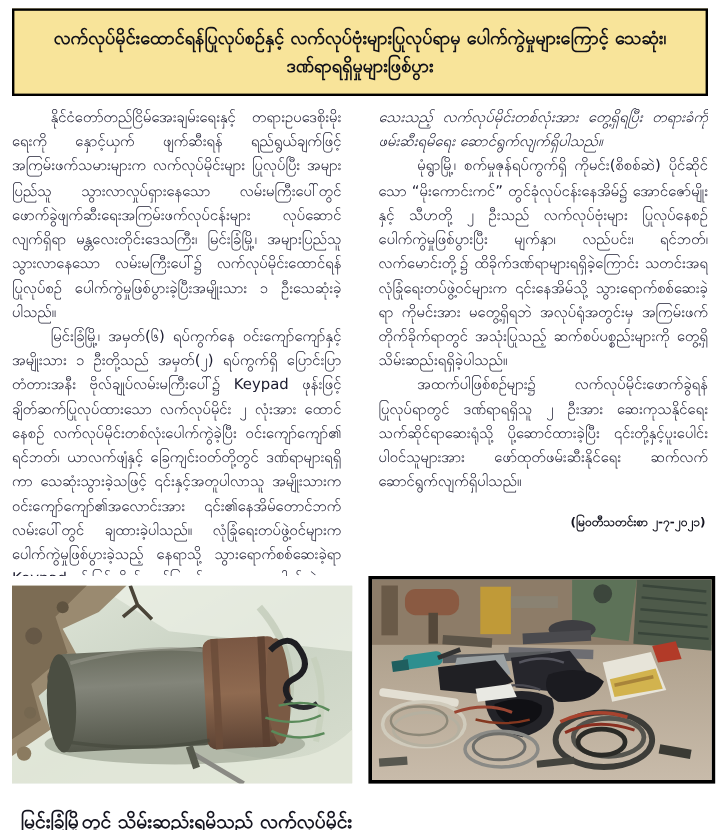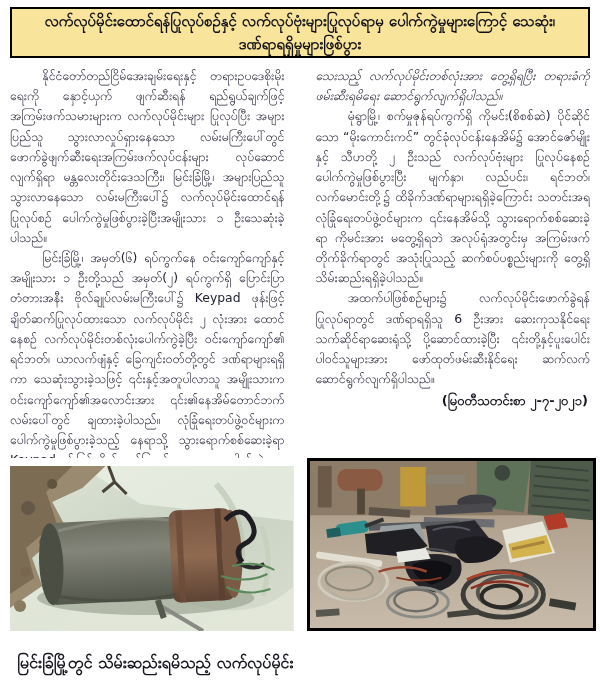--- a/index.html
+++ b/index.html
@@ -8,21 +8,21 @@
     font-family:"DejaVu Sans", sans-serif;
   }
   .page{width:600px;height:692px;position:relative;background:#ffffff;}
 
   
   .banner{
     margin:7px 10px 0 10px;
     background:#f8e49a;
     border:2px solid #000000;
     height:47px;
-    padding:0 22px;
+    padding:11px 22px;
     display:flex;align-items:center;justify-content:center;
     box-sizing:content-box;
     overflow:hidden;
   }
   .banner-text{
     text-align:center;font-weight:bold;font-size:15px;line-height:1.5;
     color:#101018;
   }
 
   
@@ -32,22 +32,22 @@
     height:392px;overflow:hidden;
   }
   .col{
     flex:1;min-width:0;
     font-size:12.4px;line-height:1.63;
     text-align:justify;color:#1c1c30;
   }
   .col p{margin:0;text-indent:2.6em;}
   .col p.cont{text-indent:0;font-style:italic;}
   .attribution{
-    text-align:right;font-weight:bold;padding-right:2px;
-    font-size:13px;color:#14141f;
+    text-align:right;font-weight:bold;margin-top:16px;padding-right:2px;
+    font-size:10px;color:#14141f;
   }
 
   
   .photos{
     display:flex;gap:13px;margin:6px 10px 0 10px;align-items:flex-start;
   }
   figure{margin:0;flex:1;min-width:0;}
   .photo-box{display:block;width:100%;}
   .photo-box svg{display:block;width:100%;}
   .evidence-frame{border:3px solid #000;margin-top:-6px;}
@@ -66,21 +66,21 @@
   </div>
 
   <div class="columns">
     <div class="col">
       <p>နိုင်ငံတော်တည်ငြိမ်အေးချမ်းရေးနှင့် တရားဥပဒေစိုးမိုးရေးကို နှောင့်ယှက် ဖျက်ဆီးရန် ရည်ရွယ်ချက်ဖြင့် အကြမ်းဖက်သမားများက လက်လုပ်မိုင်းများ ပြုလုပ်ပြီး အများပြည်သူ သွားလာလှုပ်ရှားနေသော လမ်းမကြီးပေါ်တွင် ဖောက်ခွဲဖျက်ဆီးရေးအကြမ်းဖက်လုပ်ငန်းများ လုပ်ဆောင်လျက်ရှိရာ မန္တလေးတိုင်းဒေသကြီး၊ မြင်းခြံမြို့၊ အများပြည်သူသွားလာနေသော လမ်းမကြီးပေါ်၌ လက်လုပ်မိုင်းထောင်ရန် ပြုလုပ်စဉ် ပေါက်ကွဲမှုဖြစ်ပွားခဲ့ပြီးအမျိုးသား ၁ ဦးသေဆုံးခဲ့ပါသည်။</p>
       <p>မြင်းခြံမြို့၊ အမှတ်(၆) ရပ်ကွက်နေ ဝင်းကျော်ကျော်နှင့် အမျိုးသား ၁ ဦးတို့သည် အမှတ်(၂) ရပ်ကွက်ရှိ ပြောင်းပြာတံတားအနီး ဗိုလ်ချုပ်လမ်းမကြီးပေါ်၌ Keypad ဖုန်းဖြင့် ချိတ်ဆက်ပြုလုပ်ထားသော လက်လုပ်မိုင်း ၂ လုံးအား ထောင်နေစဉ် လက်လုပ်မိုင်းတစ်လုံးပေါက်ကွဲခဲ့ပြီး ဝင်းကျော်ကျော်၏ ရင်ဘတ်၊ ယာလက်ဖျံနှင့် ခြေကျင်းဝတ်တို့တွင် ဒဏ်ရာများရရှိကာ သေဆုံးသွားခဲ့သဖြင့် ၎င်းနှင့်အတူပါလာသူ အမျိုးသားက ဝင်းကျော်ကျော်၏အလောင်းအား ၎င်း၏နေအိမ်တောင်ဘက် လမ်းပေါ်တွင် ချထားခဲ့ပါသည်။ လုံခြုံရေးတပ်ဖွဲ့ဝင်များက ပေါက်ကွဲမှုဖြစ်ပွားခဲ့သည့် နေရာသို့ သွားရောက်စစ်ဆေးခဲ့ရာ Keypad ဖုန်းဖြင့် ချိတ်ဆက်ပြုလုပ်ထားသော မပေါက်ကွဲ</p>
     </div>
     <div class="col">
       <p class="cont">သေးသည့် လက်လုပ်မိုင်းတစ်လုံးအား တွေ့ရှိရပြီး တရားခံကို ဖမ်းဆီးရမိရေး ဆောင်ရွက်လျက်ရှိပါသည်။</p>
       <p>မုံရွာမြို့၊ စက်မှုဇုန်ရပ်ကွက်ရှိ ကိုမင်း(စိစစ်ဆဲ) ပိုင်ဆိုင်သော “မိုးကောင်းကင်” တွင်ခုံလုပ်ငန်းနေအိမ်၌ အောင်ဇော်မျိုးနှင့် သီဟတို့ ၂ ဦးသည် လက်လုပ်ဗုံးများ ပြုလုပ်နေစဉ် ပေါက်ကွဲမှုဖြစ်ပွားပြီး မျက်နှာ၊ လည်ပင်း၊ ရင်ဘတ်၊ လက်မောင်းတို့၌ ထိခိုက်ဒဏ်ရာများရရှိခဲ့ကြောင်း သတင်းအရ လုံခြုံရေးတပ်ဖွဲ့ဝင်များက ၎င်းနေအိမ်သို့ သွားရောက်စစ်ဆေးခဲ့ရာ ကိုမင်းအား မတွေ့ရှိရဘဲ အလုပ်ရုံအတွင်းမှ အကြမ်းဖက်တိုက်ခိုက်ရာတွင် အသုံးပြုသည့် ဆက်စပ်ပစ္စည်းများကို တွေ့ရှိသိမ်းဆည်းရရှိခဲ့ပါသည်။</p>
-      <p>အထက်ပါဖြစ်စဉ်များ၌ လက်လုပ်မိုင်းဖောက်ခွဲရန် ပြုလုပ်ရာတွင် ဒဏ်ရာရရှိသူ 6 ဦးအား ဆေးကုသနိုင်ရေး သက်ဆိုင်ရာဆေးရုံသို့ ပို့ဆောင်ထားခဲ့ပြီး ၎င်းတို့နှင့်ပူးပေါင်းပါဝင်သူများအား ဖော်ထုတ်ဖမ်းဆီးနိုင်ရေး ဆက်လက်ဆောင်ရွက်လျက်ရှိပါသည်။</p>
+      <p>အထက်ပါဖြစ်စဉ်များ၌ လက်လုပ်မိုင်းဖောက်ခွဲရန် ပြုလုပ်ရာတွင် ဒဏ်ရာရရှိသူ ၂ ဦးအား ဆေးကုသနိုင်ရေး သက်ဆိုင်ရာဆေးရုံသို့ ပို့ဆောင်ထားခဲ့ပြီး ၎င်းတို့နှင့်ပူးပေါင်းပါဝင်သူများအား ဖော်ထုတ်ဖမ်းဆီးနိုင်ရေး ဆက်လက်ဆောင်ရွက်လျက်ရှိပါသည်။</p>
       <div class="attribution">(မြဝတီသတင်းစာ ၂-၇-၂၀၂၁)</div>
     </div>
   </div>
 
   <div class="photos">
 
     <figure>
       <div class="photo-box" style="margin-top:2px;">
         <svg viewBox="0 0 282 165" height="165" preserveAspectRatio="none">
           <defs>

